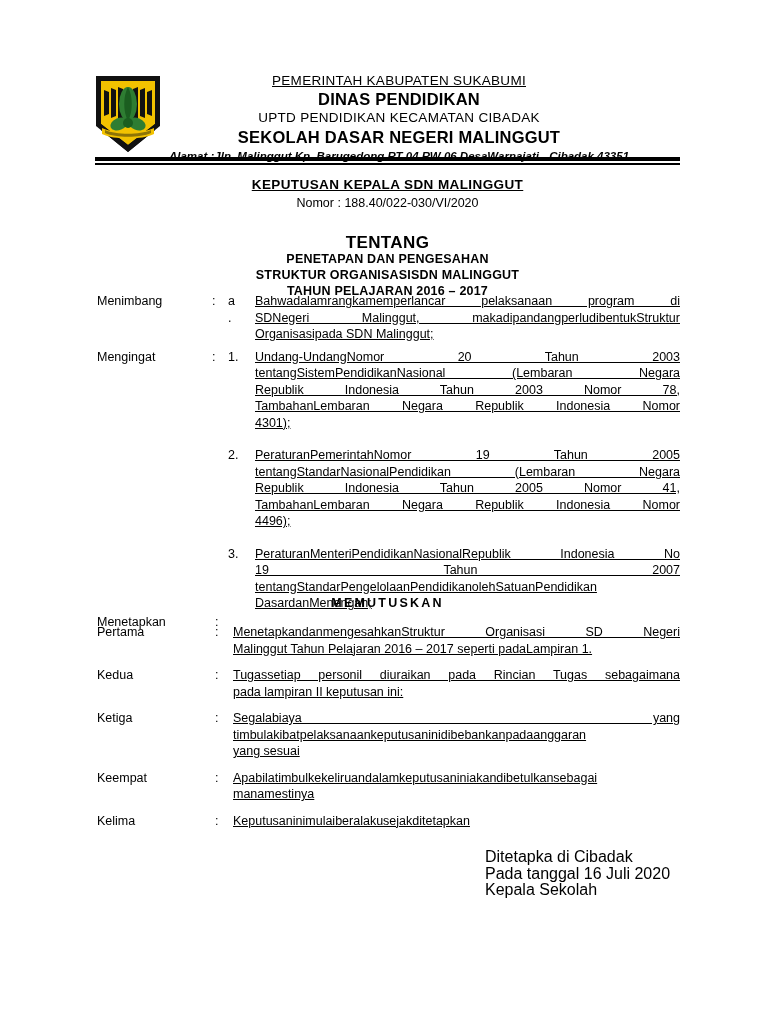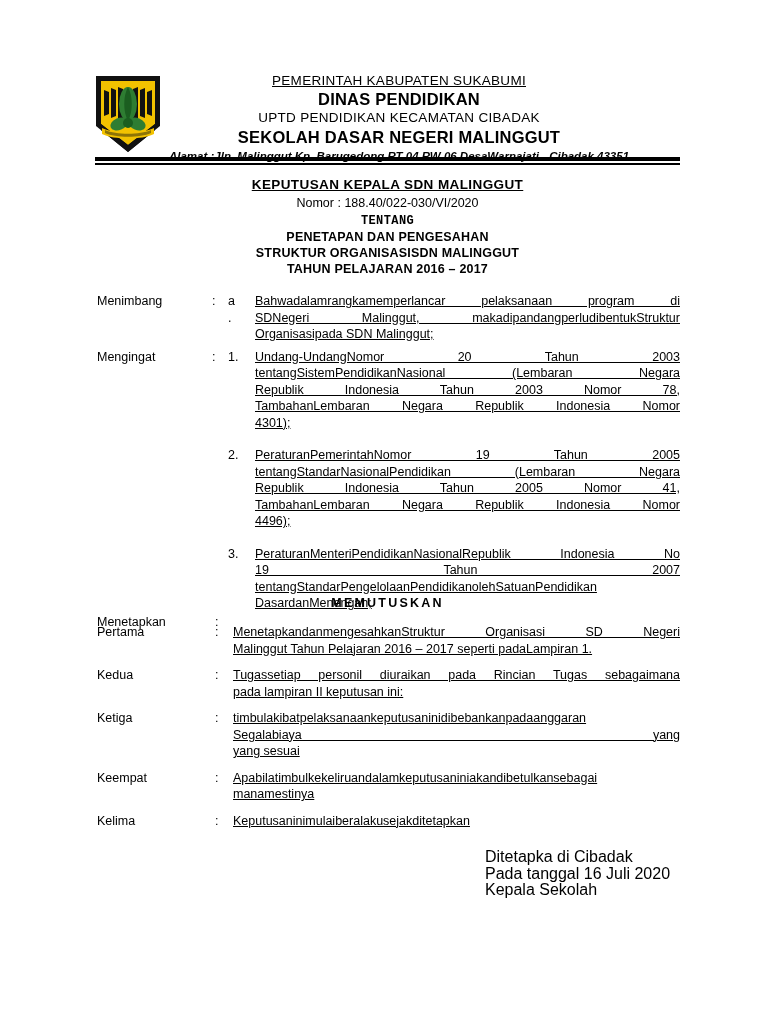--- a/index.html
+++ b/index.html
@@ -112,25 +112,25 @@
     letter-spacing: 0.4px;
     text-decoration: underline;
     line-height: 17px;
   }
   .doc-number {
     font-size: 12.5px;
     line-height: 19px;
     margin-top: 1px;
   }
   .tentang {
-    font-size: 12px;
+    font-size: 17px;
     font-weight: bold;
     letter-spacing: 0.4px;
+    margin-top: 22px;
     line-height: 16px;
-    font-family: Liberation Mono, monospace;
   }
   .subject-line {
     font-size: 12.5px;
     font-weight: bold;
     letter-spacing: 0.2px;
     line-height: 16px;
   }
 
   
   .body-area {
@@ -409,22 +409,22 @@
       <div class="dec-body">
         <span>Tugassetiap personil diuraikan pada Rincian Tugas sebagaimana</span>
         <span class="last">pada lampiran II keputusan ini:</span>
       </div>
     </div>
 
     <div class="dec">
       <div class="dec-label">Ketiga</div>
       <div class="dec-colon">:</div>
       <div class="dec-body">
+        <span>Segalabiaya yang</span>
         <span>timbulakibatpelaksanaankeputusaninidibebankanpadaanggaran</span>
-        <span>Segalabiaya yang</span>
         <span class="last">yang sesuai</span>
       </div>
     </div>
 
     <div class="dec">
       <div class="dec-label">Keempat</div>
       <div class="dec-colon">:</div>
       <div class="dec-body">
         <span>Apabilatimbulkekeliruandalamkeputusaniniakandibetulkansebagai</span>
         <span class="last">manamestinya</span>

